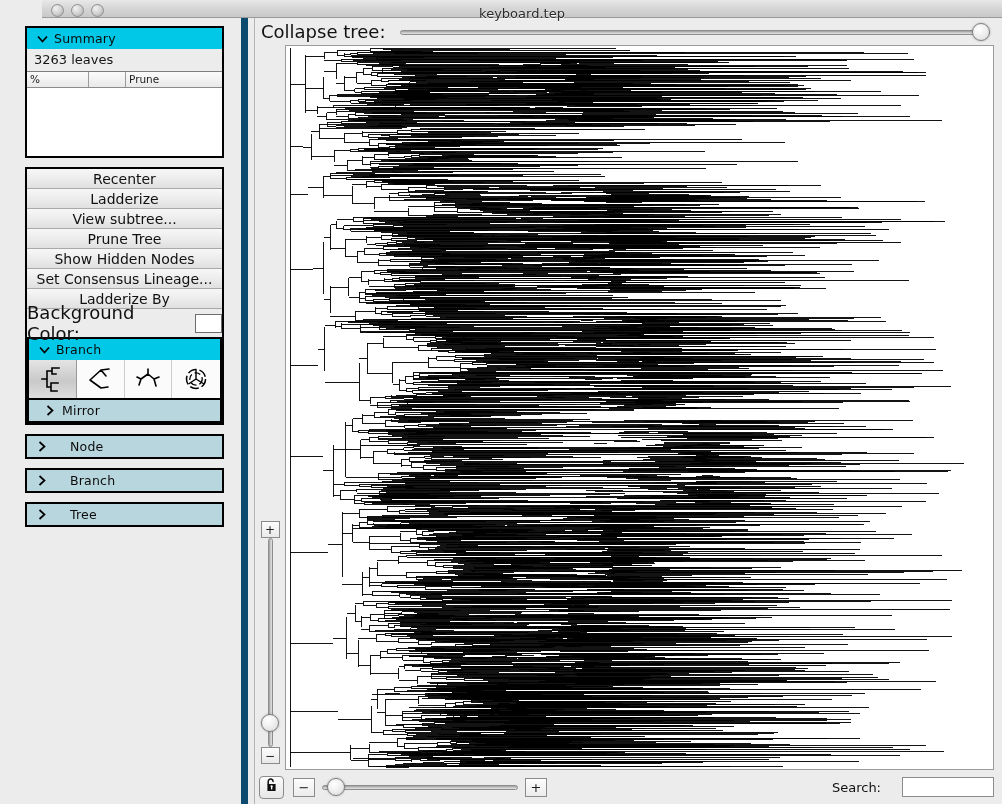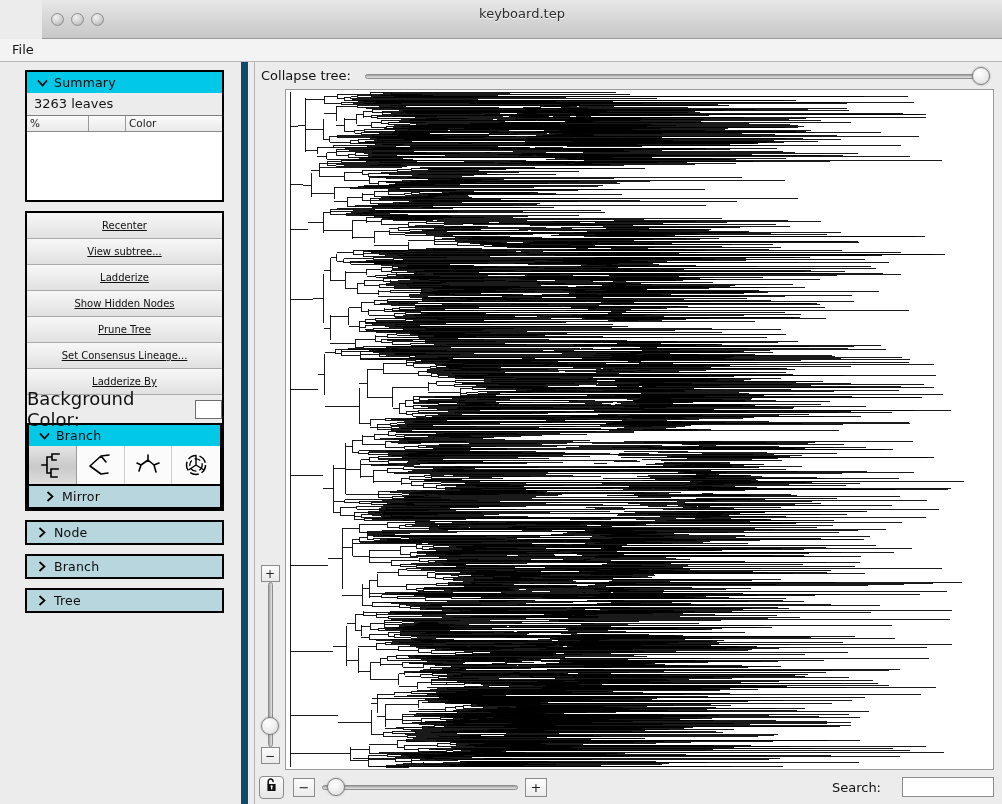--- a/index.html
+++ b/index.html
@@ -12,24 +12,24 @@
   }
 
   
   #window {
     position: relative;
     width: 1002px; height: 804px;
     background: #ececec;
     display: flex; flex-direction: column;
   }
   #titlebar {
-    height: 39px;
+    height: 18px;
     background: linear-gradient(to bottom, #e8e8e8 0%, #d6d6d6 50%, #c8c8c8 100%);
     border-bottom: 1px solid #9a9a9a;
-    display: flex; align-items: center;
+    display: flex; align-items: flex-end;
     position: relative;
     flex: 0 0 auto;
     margin-left: 42px;
   }
   #traffic {
     display: flex; gap: 7px;
     margin-left: 9px;
   }
   .light {
     width: 13px; height: 13px; border-radius: 50%;
@@ -93,20 +93,21 @@
   .panel-header {
     background: #00c8e6;
     height: 21px;
     display: flex; align-items: center;
     font-size: 12.5px; color: #0c0c0c;
     padding-left: 8px;
     cursor: default;
   }
   .panel-header.collapsed-hdr {
     background: #b8d6dd;
+    gap: 16px;
   }
   .tw {
     display: inline-block; width: 14px;
     text-align: center;
     font-size: 11px; font-weight: bold;
     color: #000; margin-right: 5px;
     line-height: 1;
   }
   .tw svg { display: block; margin: 0 auto; }
   .panel-title { letter-spacing: 0.2px; }
@@ -132,27 +133,26 @@
     overflow: hidden; white-space: nowrap;
     line-height: 15px;
   }
   .th.c0 { width: 62px; }
   .th.c1 { width: 37px; }
   .th.c2 { flex: 1 1 auto; border-right: none; }
   .tbl-body { background: #fff; height: 67px; }
 
   
   .btn-row {
-    height: 26px;
+    height: 20px;
     background: linear-gradient(to bottom,#f7f7f7 0%,#ededed 48%,#e0e0e0 100%);
     border-bottom: 1px solid #a9a9a9;
     display: flex; align-items: center; justify-content: center;
-    font-size: 10px; color: #111;
-    cursor: default;
-    text-decoration: underline;
+    font-size: 14px; color: #111;
+    cursor: default;
   }
   .bgcolor-row {
     height: 28px;
     display: flex; align-items: center; justify-content: center;
     background: #ececec;
     gap: 8px;
   }
   .bgcolor-label { font-size: 18px; color: #101010; }
   .color-chip {
     width: 28px; height: 19px;
@@ -199,21 +199,21 @@
     display: flex; flex-direction: column;
     min-width: 0;
     background: #ececec;
   }
   #toolbar-top {
     height: 27px; flex: 0 0 27px;
     display: flex; align-items: center;
     background: #ececec;
     padding-left: 6px;
   }
-  .tb-label { font-size: 13px; color: #111; margin-right: 14px; }
+  .tb-label { font-size: 18px; color: #111; margin-right: 14px; }
   .hslider {
     position: relative;
     height: 22px;
     display: flex; align-items: center;
     flex: 1 1 auto;
     margin-right: 12px;
   }
   .htrack {
     position: absolute; left: 0; right: 0; top: 9px;
     height: 5px; border-radius: 3px;
@@ -338,57 +338,54 @@
 
   <div id="titlebar">
     <div id="traffic">
       <div class="light"></div>
       <div class="light"></div>
       <div class="light"></div>
     </div>
     <div id="title-text">keyboard.tep</div>
   </div>
 
-  <div id="menubar">
-    <div class="menu-item">File</div>
-  </div>
 
   <div id="body">
 
     <div id="sidebar">
 
       <div class="panel">
         <div class="panel-header">
           <span class="tw">
             <svg width="11" height="8" viewBox="0 0 11 8">
                 <path d="M1 1.5 L5.5 6.5 L10 1.5" stroke="#000" stroke-width="1.7" fill="none"></path>
               </svg>
           </span>
           <span class="panel-title">Summary</span>
         </div>
         <div id="summary-body">
           <div class="leafcount">3263 leaves</div>
           <div class="tbl">
             <div class="tbl-head">
               <div class="th c0">%</div>
               <div class="th c1"></div>
-              <div class="th c2">Color</div>
+              <div class="th c2">Prune</div>
             </div>
             <div class="tbl-body"></div>
           </div>
         </div>
       </div>
 
       <div class="panel">
 
         <div class="btn-row">Recenter</div>
+        <div class="btn-row">Ladderize</div>
         <div class="btn-row">View subtree...</div>
-        <div class="btn-row">Ladderize</div>
+        <div class="btn-row">Prune Tree</div>
         <div class="btn-row">Show Hidden Nodes</div>
-        <div class="btn-row">Prune Tree</div>
         <div class="btn-row">Set Consensus Lineage...</div>
         <div class="btn-row">Ladderize By</div>
 
         <div class="bgcolor-row">
           <span class="bgcolor-label">Background Color:</span>
           <span class="color-chip"></span>
         </div>
 
         <div class="nested-panel">
           <div class="panel-header">

